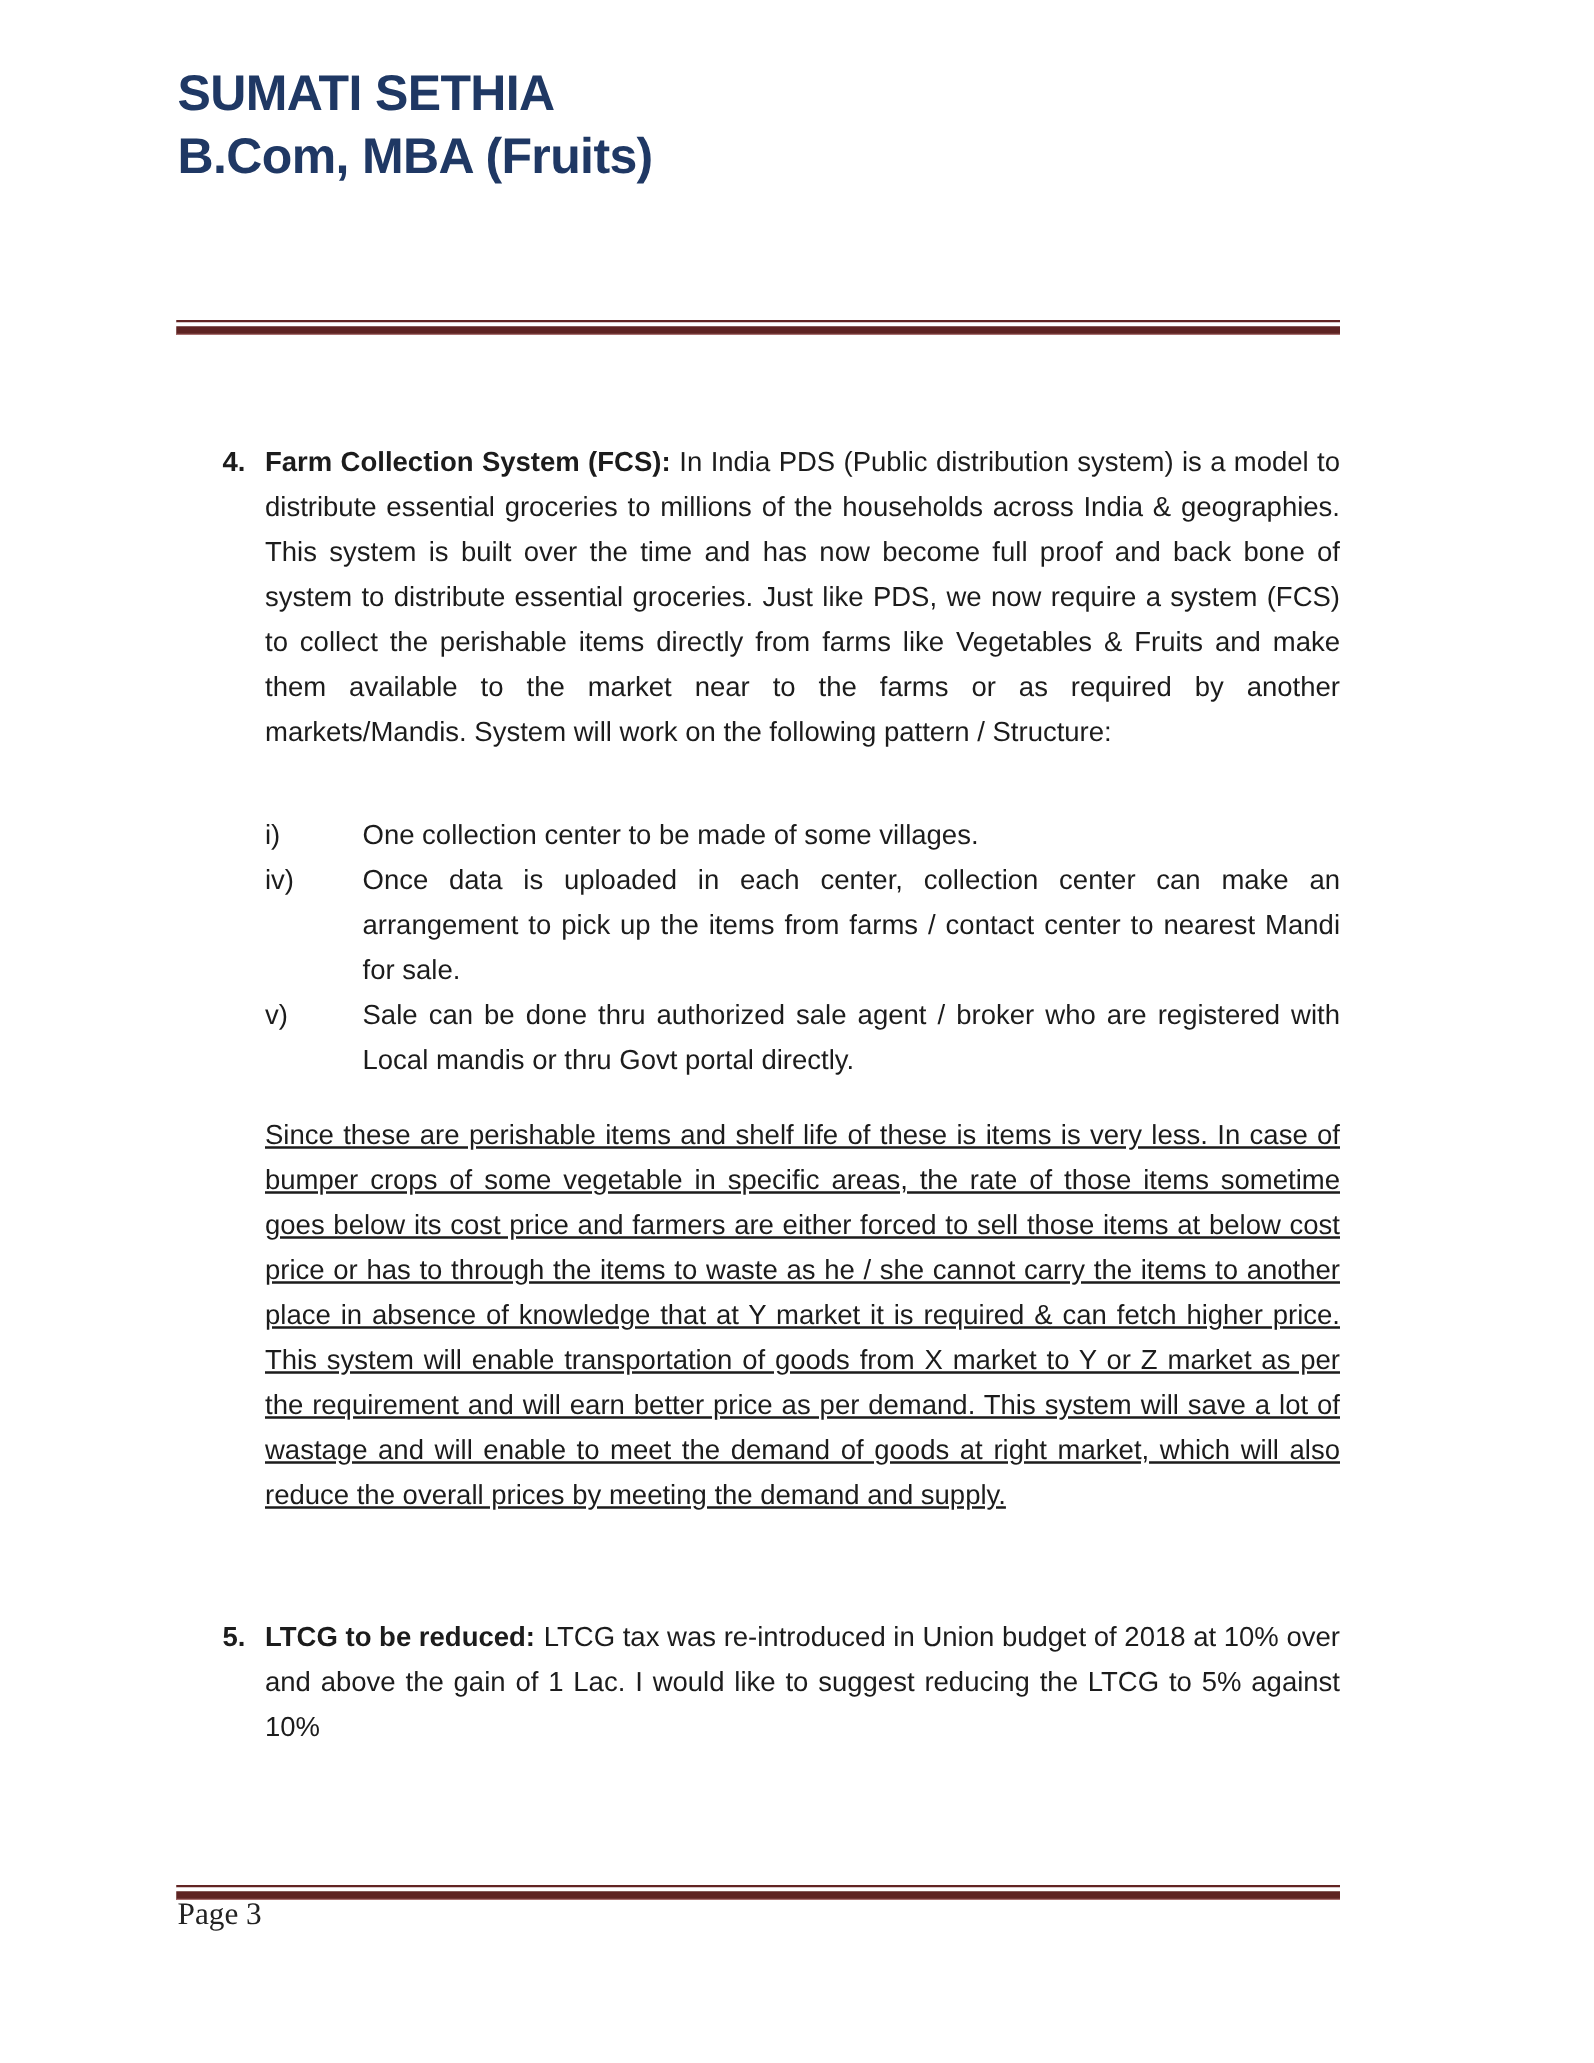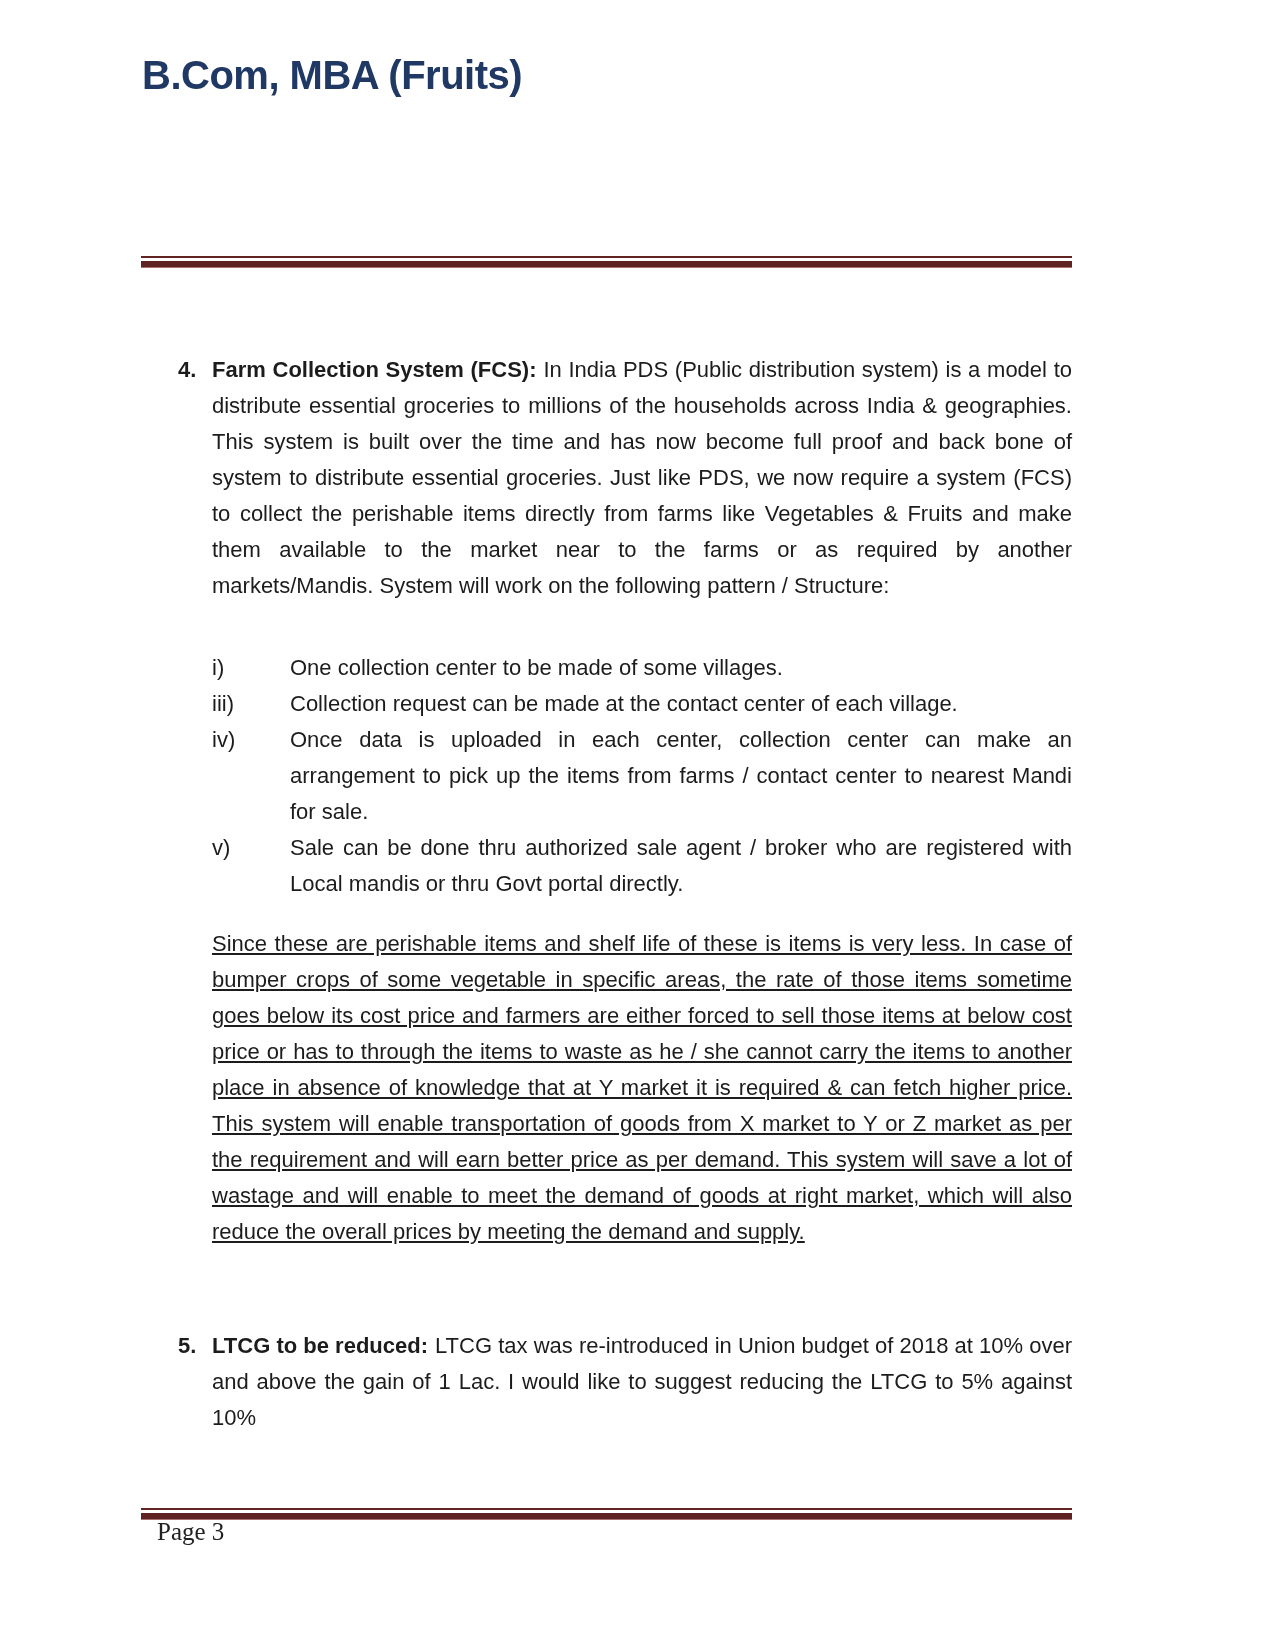--- a/index.html
+++ b/index.html
@@ -53,56 +53,53 @@
   }
   .sublist{margin-top:46px;}
   .sub{display:flex;}
   .sub .marker{width:78px;flex:0 0 78px;}
   .sub .subtext{flex:1;min-width:0;text-align:justify;}
   .closing{margin-top:24px;text-decoration:underline;}
   .item5{margin-top:78px;}
   
   .page-num{
     position:absolute;
-    left:157px;top:1518px;
+    left:142px;top:1518px;
     font-family:"Liberation Serif", serif;
     font-size:25px;
     color:#222222;
   }
 </style>
 </head>
 <body>
 
 <div class="page">
 
   <header class="letterhead">
+    <div class="hline">SUMATI SETHIA</div>
     <div class="hline">B.Com, MBA (Fruits)</div>
   </header>
 
   <div class="rule header-rule">
     <div class="thin"></div>
     <div class="gap"></div>
     <div class="thick"></div>
   </div>
 
   <main class="doc-body">
 
     <section class="item">
       <div class="num">4.</div>
       <div class="itembody">
         <p class="para"><span class="heading">Farm Collection System (FCS):</span><span>In India PDS (Public distribution system) is a model to distribute essential groceries to millions of the households across India &amp; geographies. This system is built over the time and has now become full proof and back bone of system to distribute essential groceries. Just like PDS, we now require a system (FCS) to collect the perishable items directly from farms like Vegetables &amp; Fruits and make them available to the market near to the farms or as required by another markets/Mandis. System will work on the following pattern / Structure:</span></p>
 
         <div class="sublist">
           <div class="sub">
             <span class="marker">i)</span>
             <span class="subtext">One collection center to be made of some villages.</span>
-          </div>
-          <div class="sub">
-            <span class="marker">iii)</span>
-            <span class="subtext">Collection request can be made at the contact center of each village.</span>
           </div>
           <div class="sub">
             <span class="marker">iv)</span>
             <span class="subtext">Once data is uploaded in each center, collection center can make an arrangement to pick up the items from farms / contact center to nearest Mandi for sale.</span>
           </div>
           <div class="sub">
             <span class="marker">v)</span>
             <span class="subtext">Sale can be done thru authorized sale agent / broker who are registered with Local mandis or thru Govt portal directly.</span>
           </div>
         </div>

